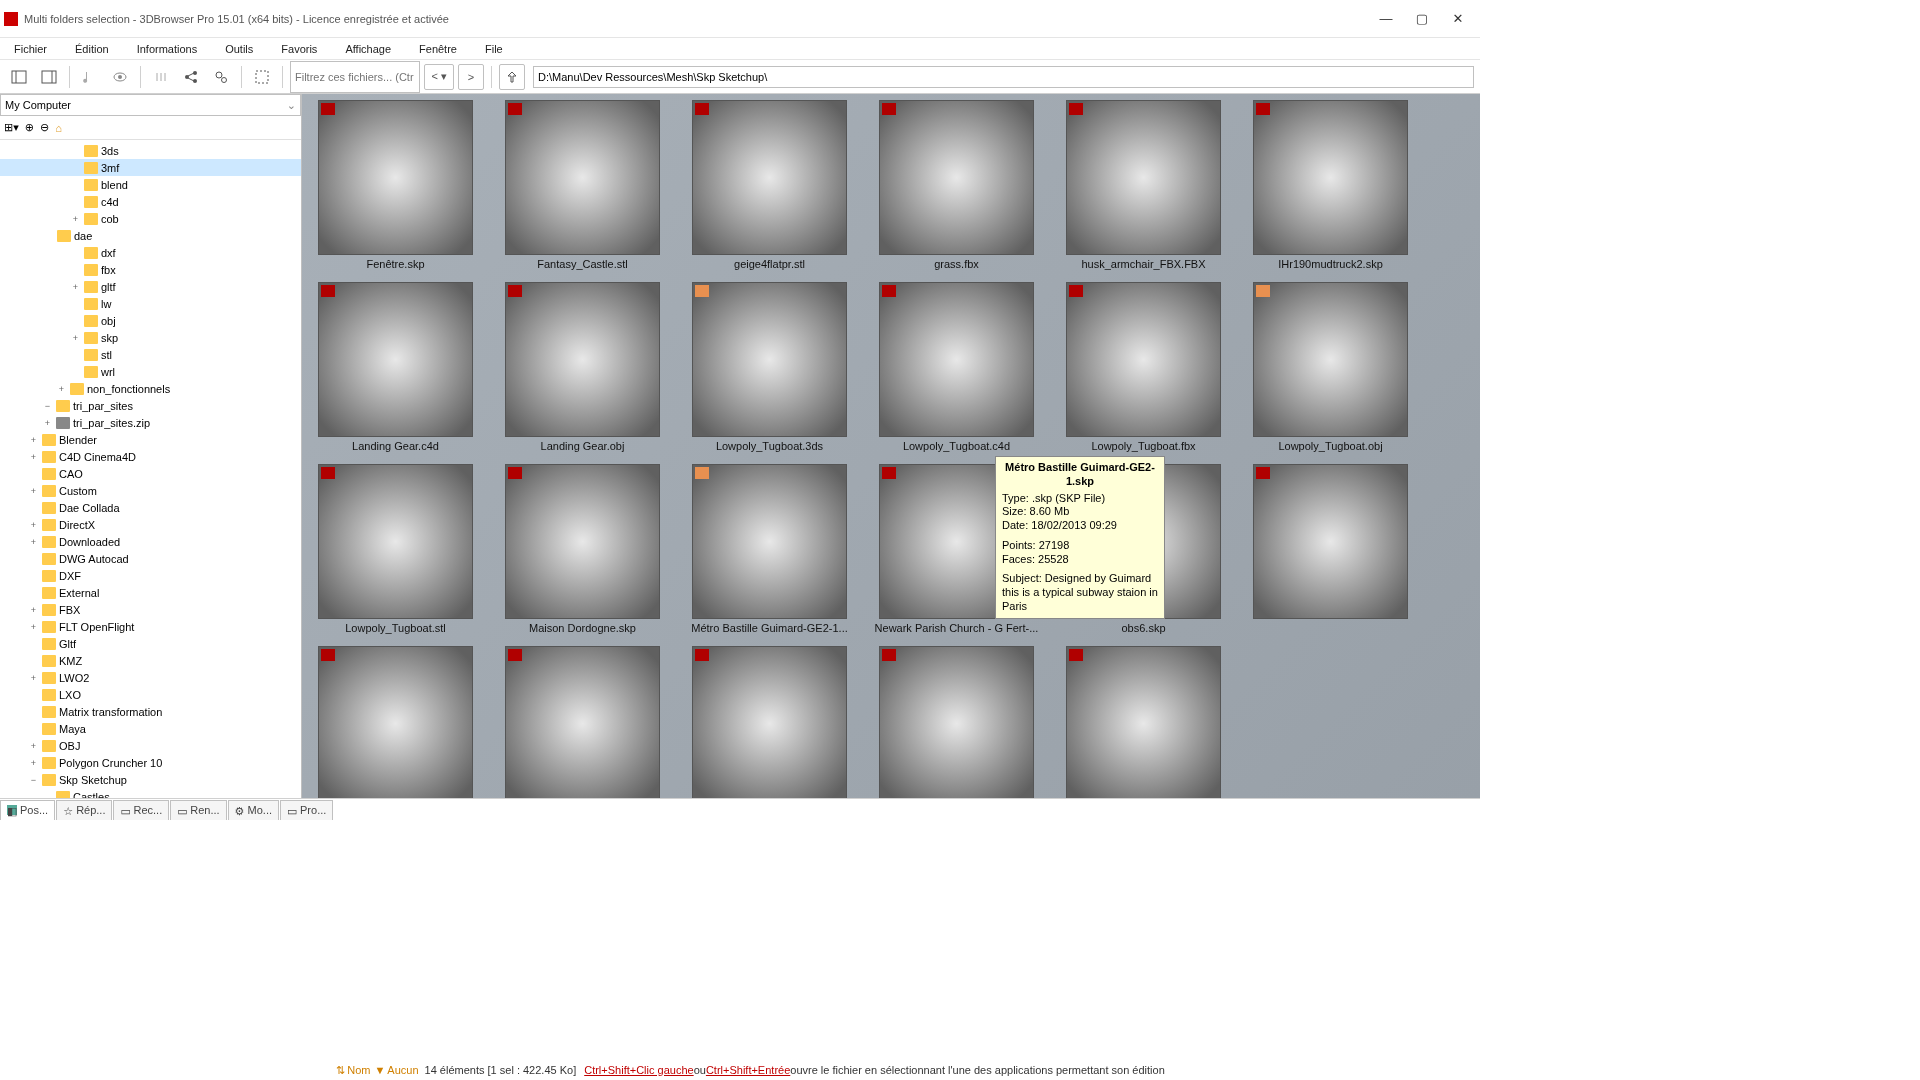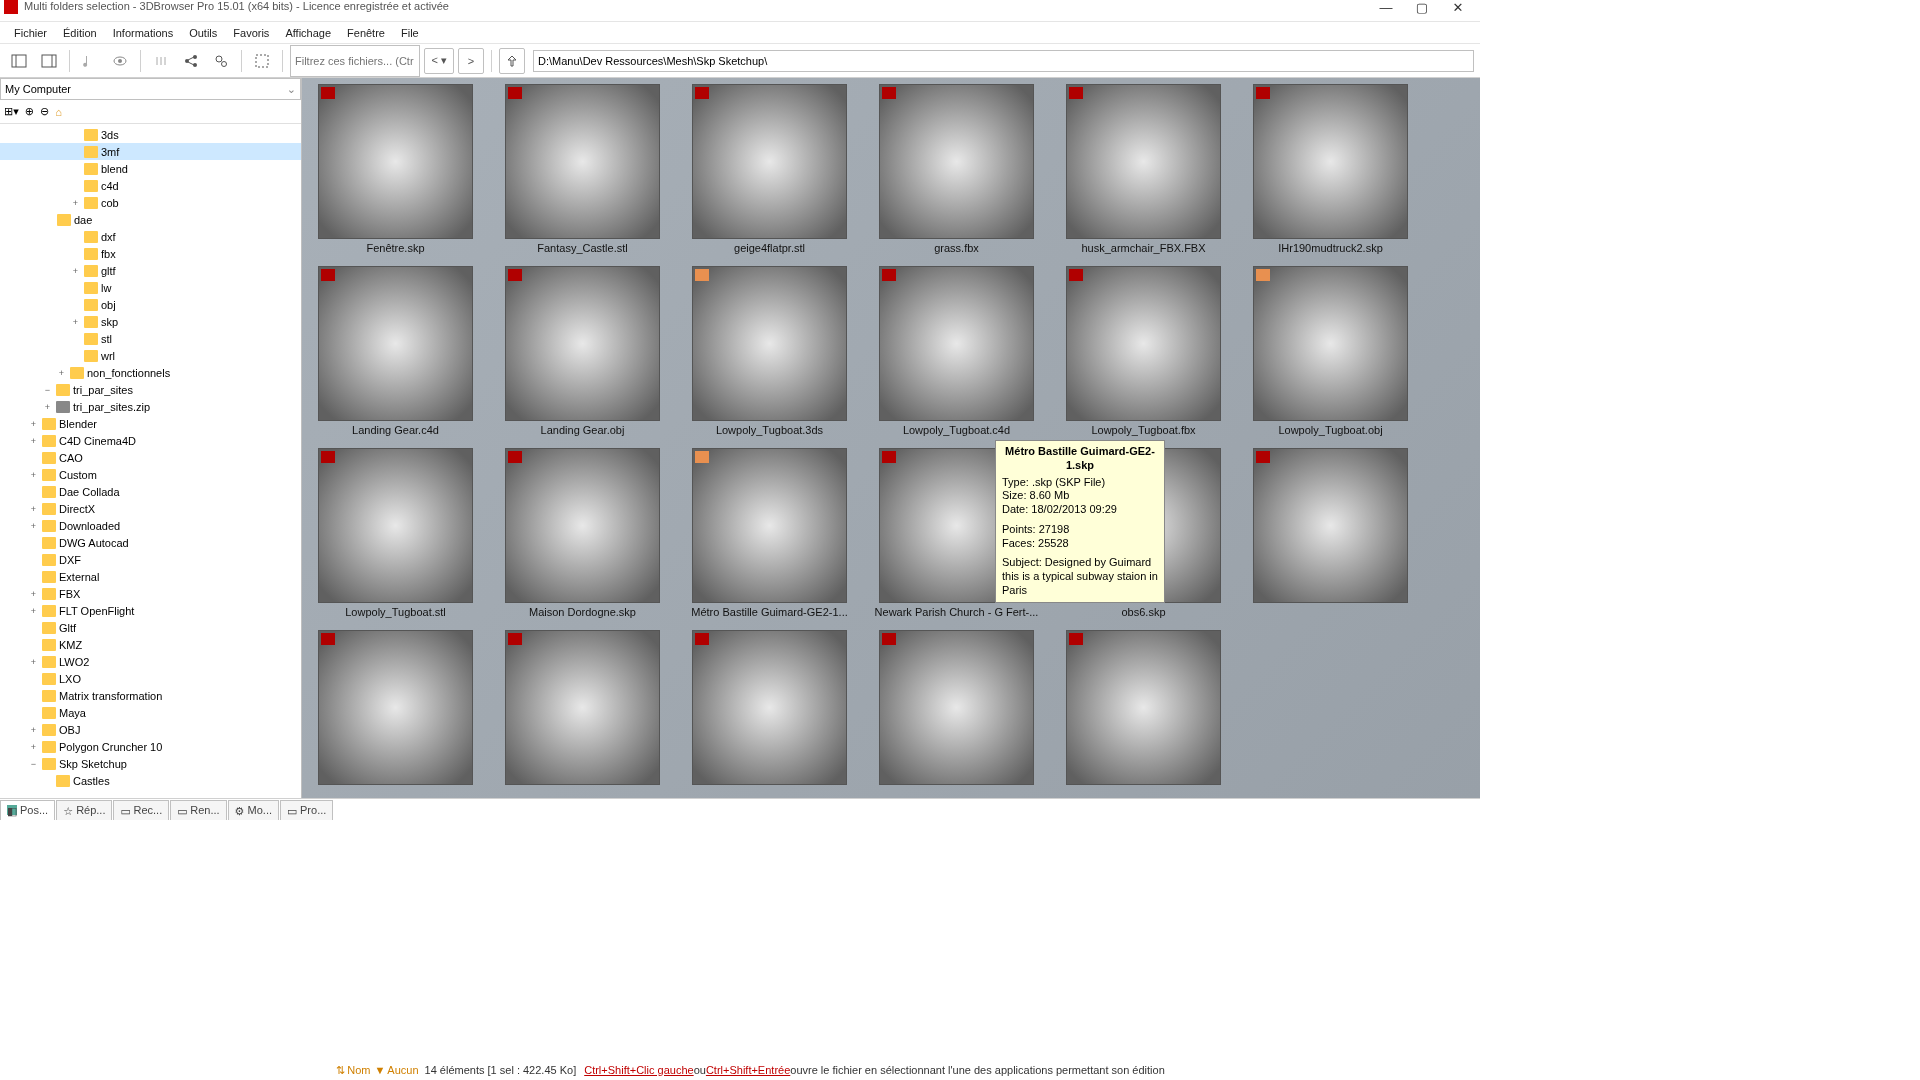--- a/index.html
+++ b/index.html
@@ -1,22 +1,22 @@
 <!DOCTYPE html>
 <html><head>
 <meta charset="utf-8">
 <style>
 * { margin: 0; padding: 0; box-sizing: border-box; font-family: "Segoe UI", Tahoma, sans-serif; font-size: 11px; }
 body { width: 1480px; height: 820px; background: #fff; overflow: hidden; display: flex; flex-direction: column; }
-.titlebar { height: 22px; display: flex; align-items: flex-start; background: #fff; border-bottom: 1px solid #e5e5e5; padding: 0 4px; }
+.titlebar { height: 38px; display: flex; align-items: center; background: #fff; border-bottom: 1px solid #e5e5e5; padding: 0 4px; }
 .titlebar .app-icon { width: 14px; height: 14px; background: #c00; margin-right: 6px; }
 .titlebar-title { flex: 1; color: #555; }
 .window-controls { display: flex; gap: 0; }
 .window-controls span { width: 36px; text-align: center; font-size: 13px; color: #333; cursor: default; }
-.menubar { height: 22px; display: flex; align-items: center; padding: 0 6px; gap: 0; border-bottom: 1px solid #e5e5e5; }
+.menubar { height: 22px; display: flex; align-items: center; padding: 0 6px; gap: 12px; border-bottom: 1px solid #e5e5e5; }
 .menubar span { padding: 2px 8px; color: #222; }
 .toolbar { height: 34px; display: flex; align-items: center; padding: 0 6px; gap: 4px; border-bottom: 1px solid #d0d0d0; }
 .tb-btn { width: 26px; height: 26px; border: 1px solid transparent; display: flex; align-items: center; justify-content: center; color: #555; border-radius: 2px; }
 .tb-btn svg { width: 16px; height: 16px; }
 .tb-sep { width: 1px; height: 22px; background: #d0d0d0; margin: 0 3px; }
 .filter-input { width: 130px; height: 22px; border: 1px solid #c0c0c0; padding: 15px 4px; color: #888; }
 .path-bar { flex: 1; height: 22px; border: 1px solid #c0c0c0; display: flex; align-items: center; padding: 0 4px; margin-left: 4px; }
 .content { flex: 1; display: flex; overflow: hidden; justify-content: center; }
 .sidebar { width: 302px; display: flex; flex-direction: column; border-right: 1px solid #c0c0c0; }
 .sidebar-header { height: 22px; border: 1px solid #c0c0c0; margin: 0; display: flex; align-items: center; padding: 0 4px; }

